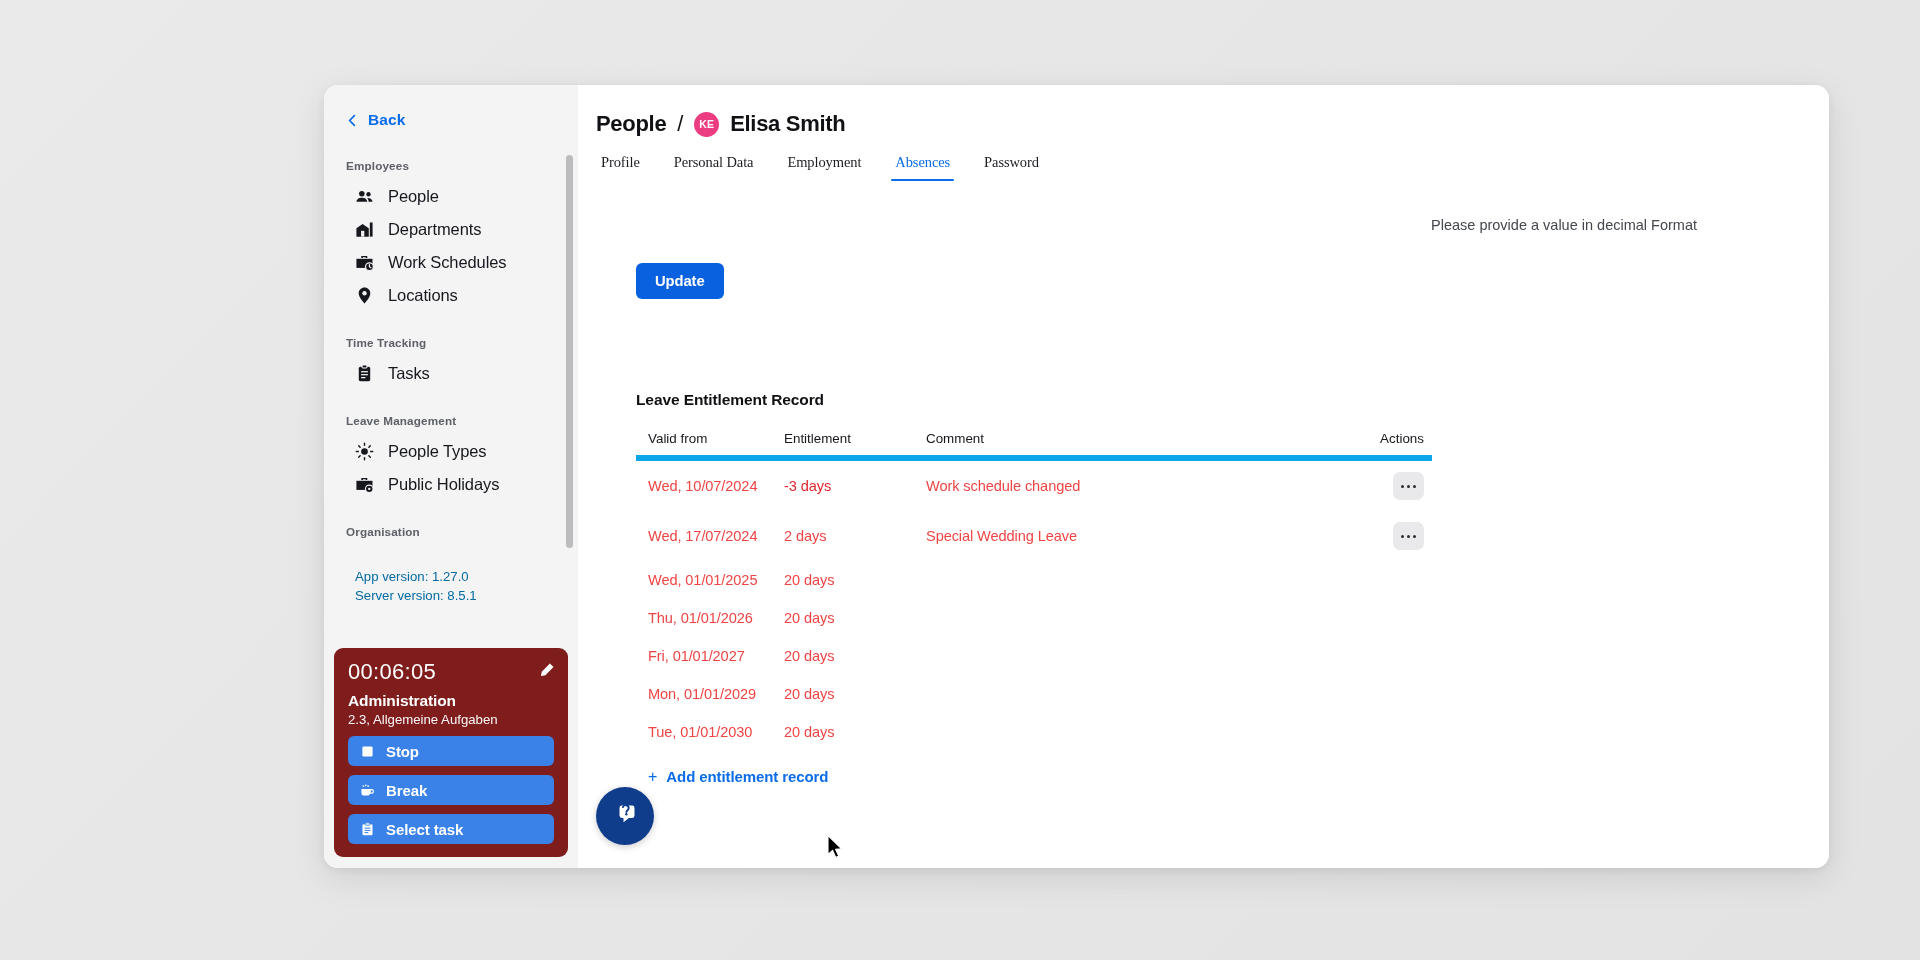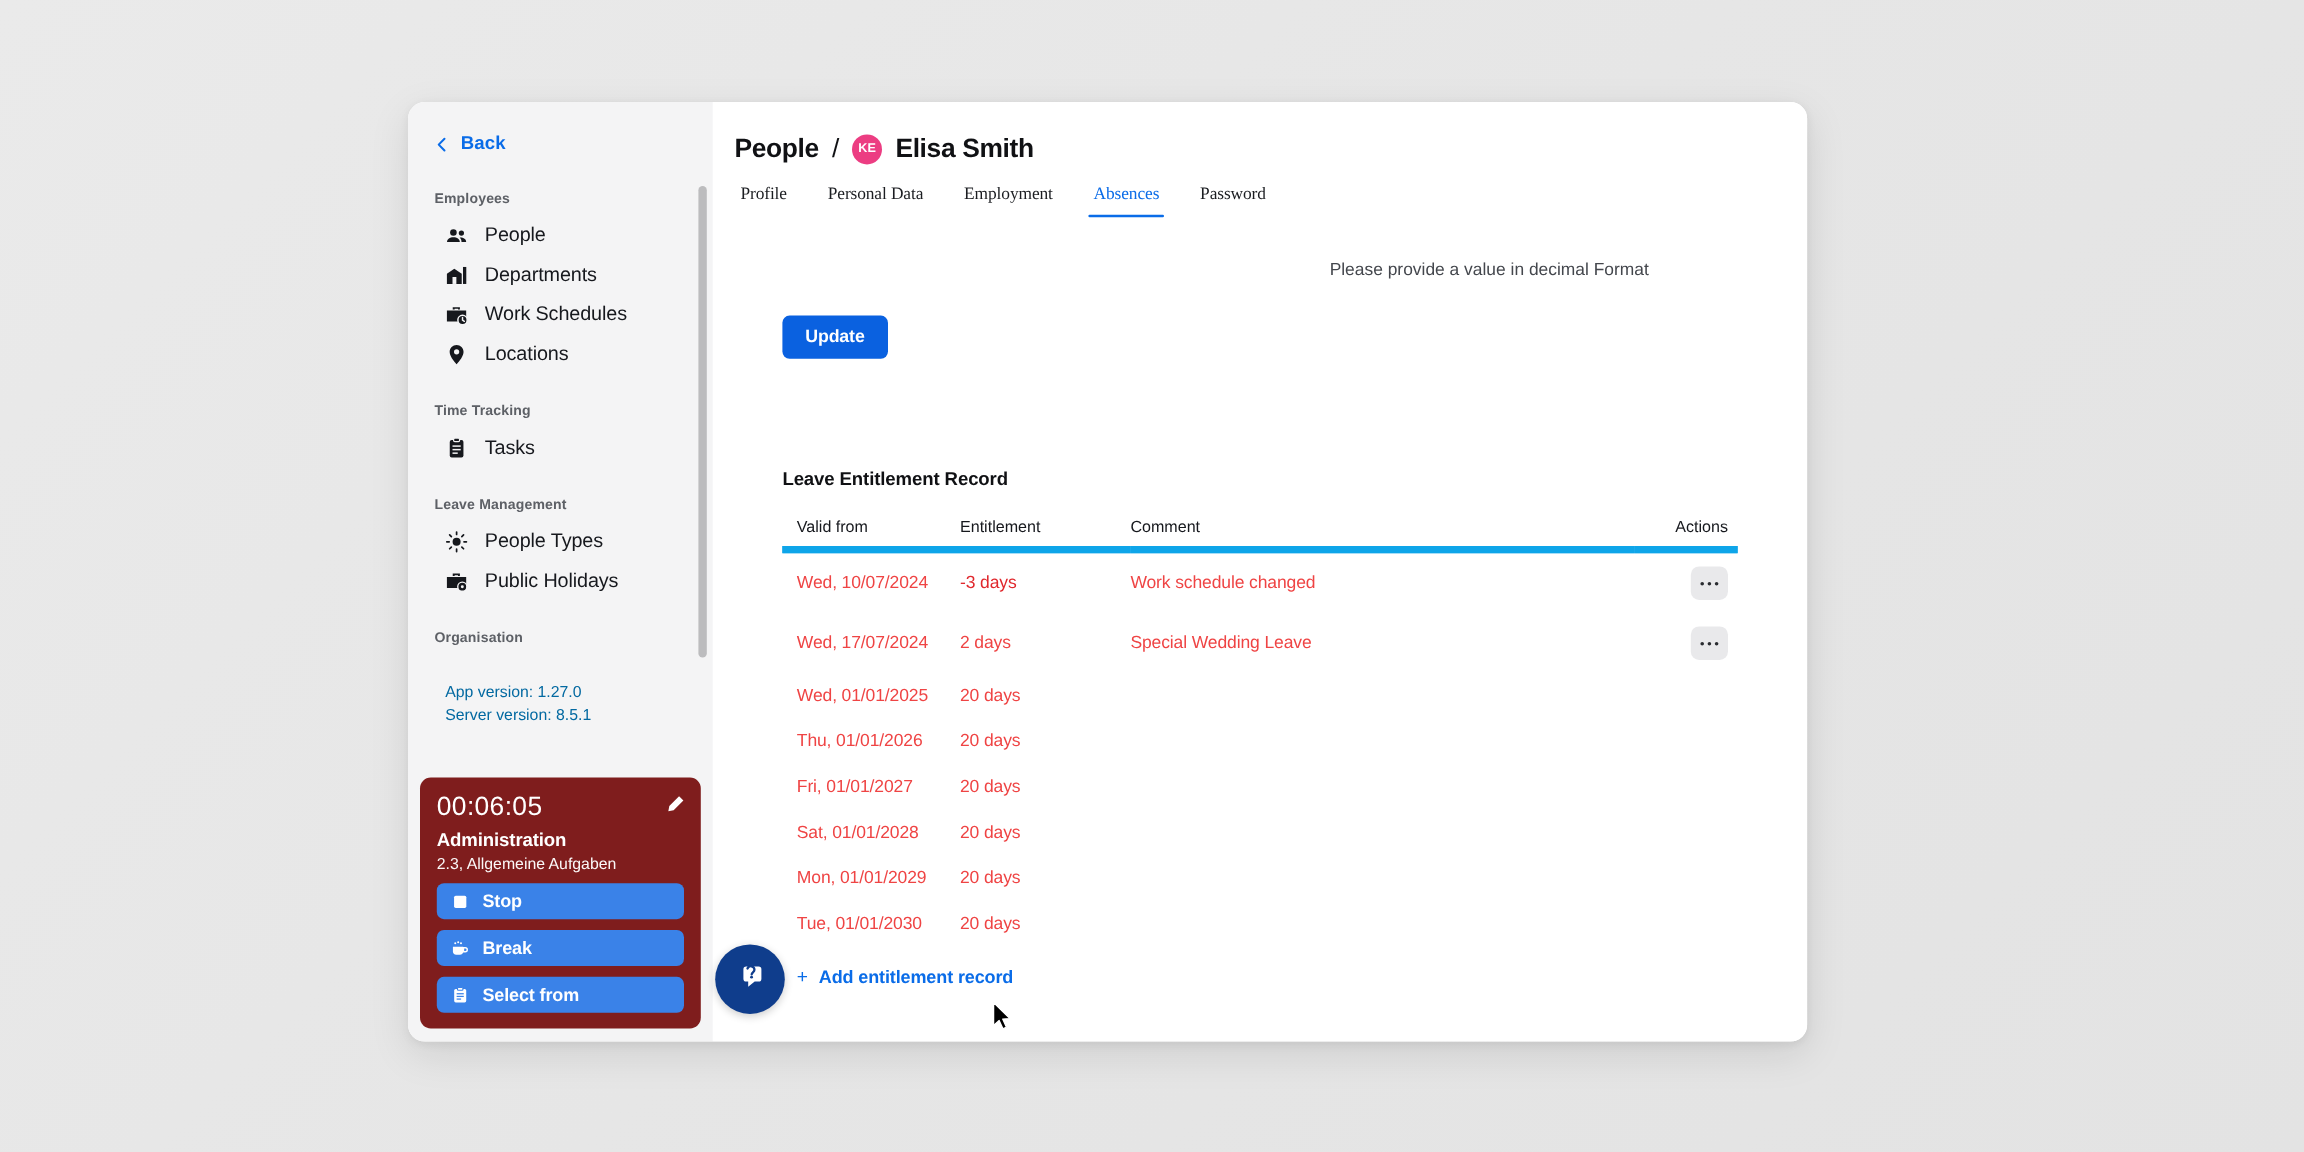--- a/index.html
+++ b/index.html
@@ -11,22 +11,22 @@
   }
   .page {
     position: relative;
     width: 1920px; height: 960px;
     background: linear-gradient(135deg,#eaeaea 0%,#e6e6e6 50%,#e3e3e3 100%);
   }
 
   
   .app-card {
     position: absolute;
-    left: 340px; top: 85px;
-    width: 1166px; height: 783px;
+    left: 324px; top: 85px;
+    width: 1505px; height: 783px;
     background: #ffffff;
     border-radius: 14px;
     box-shadow: 0 10px 34px rgba(0,0,0,.10), 0 2px 8px rgba(0,0,0,.06);
     display: flex;
     overflow: hidden;
   }
 
   
   .sidebar {
     position: relative;
@@ -433,21 +433,21 @@
         <div class="timer-btn">
           <span class="tb-icon">
             <svg width="13" height="14" viewBox="0 0 14 15" fill="#ffffff">
               <rect x="1.6" y="2.3" width="10.8" height="12" rx="1.4"></rect>
               <rect x="4.5" y=".9" width="5" height="2.5" rx=".9" fill="#ffffff" stroke="#3a82e8" stroke-width="1"></rect>
               <rect x="3.8" y="6" width="6.4" height="1.1" fill="#3a82e8"></rect>
               <rect x="3.8" y="8.4" width="6.4" height="1.1" fill="#3a82e8"></rect>
               <rect x="3.8" y="10.8" width="4" height="1.1" fill="#3a82e8"></rect>
             </svg>
           </span>
-          <span>Select from</span>
+          <span>Select task</span>
         </div>
       </div>
     </div>
 
     <div class="main">
 
       <div class="breadcrumb">
         <span>People</span>
         <span class="bc-sep">/</span>
         <span class="avatar">KE</span>
@@ -516,26 +516,20 @@
               <td></td>
               <td class="c-act"></td>
             </tr>
             <tr>
               <td class="c-valid">Fri, 01/01/2027</td>
               <td>20 days</td>
               <td></td>
               <td class="c-act"></td>
             </tr>
             <tr>
-              <td class="c-valid">Sat, 01/01/2028</td>
-              <td>20 days</td>
-              <td></td>
-              <td class="c-act"></td>
-            </tr>
-            <tr>
               <td class="c-valid">Mon, 01/01/2029</td>
               <td>20 days</td>
               <td></td>
               <td class="c-act"></td>
             </tr>
             <tr>
               <td class="c-valid">Tue, 01/01/2030</td>
               <td>20 days</td>
               <td></td>
               <td class="c-act"></td>

